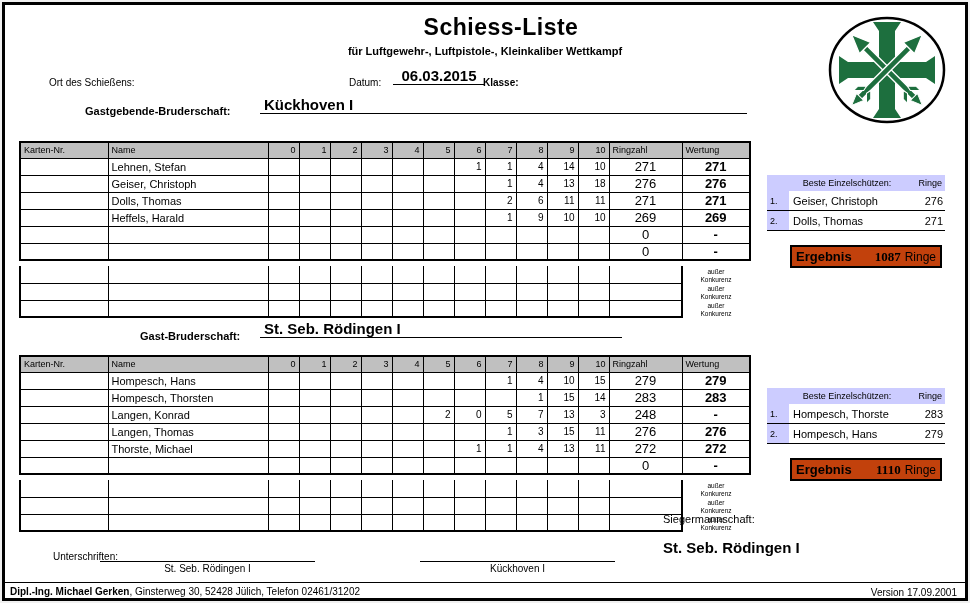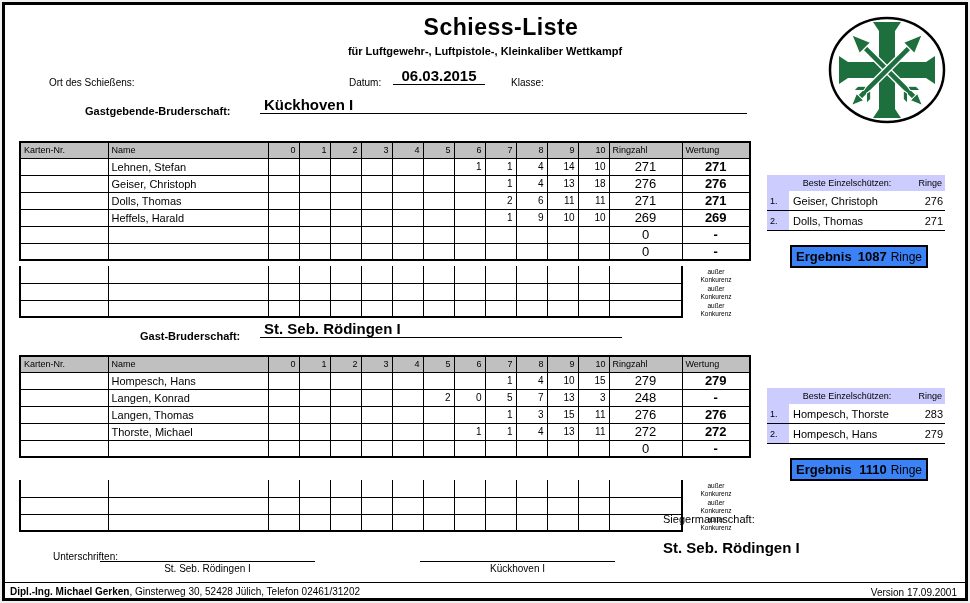--- a/index.html
+++ b/index.html
@@ -60,25 +60,25 @@
   .best .hdr .t{text-align:center;}
   .best .hdr .r{text-align:right;padding-right:3px;}
   .best .row{
     display:grid;grid-template-columns:22px 116px 40px;height:19px;
     border-bottom:1px solid #000;align-items:center;
   }
   .best .rank{background:var(--lavender);font-size:9px;padding-left:3px;height:100%;display:flex;align-items:center;box-sizing:border-box;}
   .best .name{padding-left:4px;white-space:nowrap;overflow:hidden;}
   .best .ringe{text-align:right;padding-right:2px;}
   .ergebnis{
-    width:138px;height:23px;border:2px solid #000;box-sizing:border-box;
+    width:152px;height:23px;border:2px solid #000;box-sizing:border-box;
     display:flex;align-items:center;padding:0 4px;
-    font-size:13px;font-weight:bold;background:#3b82f6;
-  }
-  .ergebnis .val{margin-left:auto;}
+    font-size:13px;font-weight:bold;background:#c2410c;
+  }
+  .ergebnis .val{margin-left:auto;font-family:Liberation Serif, serif;}
   .ergebnis .unit{font-weight:normal;font-size:12px;margin-left:4px;}
   .winner-label{font-size:11px;}
   .winner-value{font-size:15px;font-weight:bold;white-space:nowrap;}
   .sigline{border-bottom:1px solid #000;height:0;}
   .sigcap{text-align:center;font-size:10px;}
   .footrule{left:0;right:0;top:577px;border-top:1px solid #000;height:0;}
   .footer{left:5px;top:581px;font-size:10px;white-space:nowrap;}
   .footer b{font-weight:bold;}
   .version{right:8px;top:582px;font-size:10px;}
   .logo-green{fill:var(--logo-green);}
@@ -107,21 +107,21 @@
       <polygon class="logo-green" points="50,0 31,-8 31,8" stroke="#fff" stroke-width="1.4"></polygon>
       <polygon class="logo-green" points="-26,-3 -32,-9 -38,-9 -31,-2" stroke="#fff" stroke-width="1"></polygon>
       <polygon class="logo-green" points="-26,3 -32,9 -38,9 -31,2" stroke="#fff" stroke-width="1"></polygon>
       <polygon class="logo-green" points="-50,0 -38,-5 -38,5" stroke="#fff" stroke-width="1"></polygon>
     </g>
   </svg>
 
   <div class="abs lbl" style="left:44px;top:72px;">Ort des Schießens:</div>
   <div class="abs lbl" style="left:344px;top:72px;">Datum:</div>
   <div class="abs ufield center" style="left:388px;top:62px;width:92px;">06.03.2015</div>
-  <div class="abs lbl" style="left:506px;top:72px;">Klasse:</div>
+  <div class="abs lbl" style="left:478px;top:72px;font-weight:bold;">Klasse:</div>
 
   <div class="abs lbl-b" style="left:80px;top:100px;">Gastgebende-Bruderschaft:</div>
   <div class="abs ufield" style="left:255px;top:91px;width:487px;padding-left:4px;">Kückhoven I</div>
 
   <table class="score" style="left:14px;top:136px;width:730px;">
     <colgroup>
       <col style="width:88px">
         <col style="width:160px">
       <col style="width:31px">
         <col style="width:31px">
@@ -386,20 +386,37 @@
           <td class="score"></td>
           <td class="score">1</td>
           <td class="score">4</td>
           <td class="score">10</td>
           <td class="score">15</td>
           <td class="ringzahl">279</td>
           <td class="wertung">279</td>
         </tr>
         <tr>
           <td class="karten"></td>
+          <td class="name">Hompesch, Thorsten</td>
+          <td class="score"></td>
+          <td class="score"></td>
+          <td class="score"></td>
+          <td class="score"></td>
+          <td class="score"></td>
+          <td class="score"></td>
+          <td class="score"></td>
+          <td class="score"></td>
+          <td class="score">1</td>
+          <td class="score">15</td>
+          <td class="score">14</td>
+          <td class="ringzahl">283</td>
+          <td class="wertung">283</td>
+        </tr>
+        <tr>
+          <td class="karten"></td>
           <td class="name">Langen, Konrad</td>
           <td class="score"></td>
           <td class="score"></td>
           <td class="score"></td>
           <td class="score"></td>
           <td class="score"></td>
           <td class="score">2</td>
           <td class="score">0</td>
           <td class="score">5</td>
           <td class="score">7</td>

